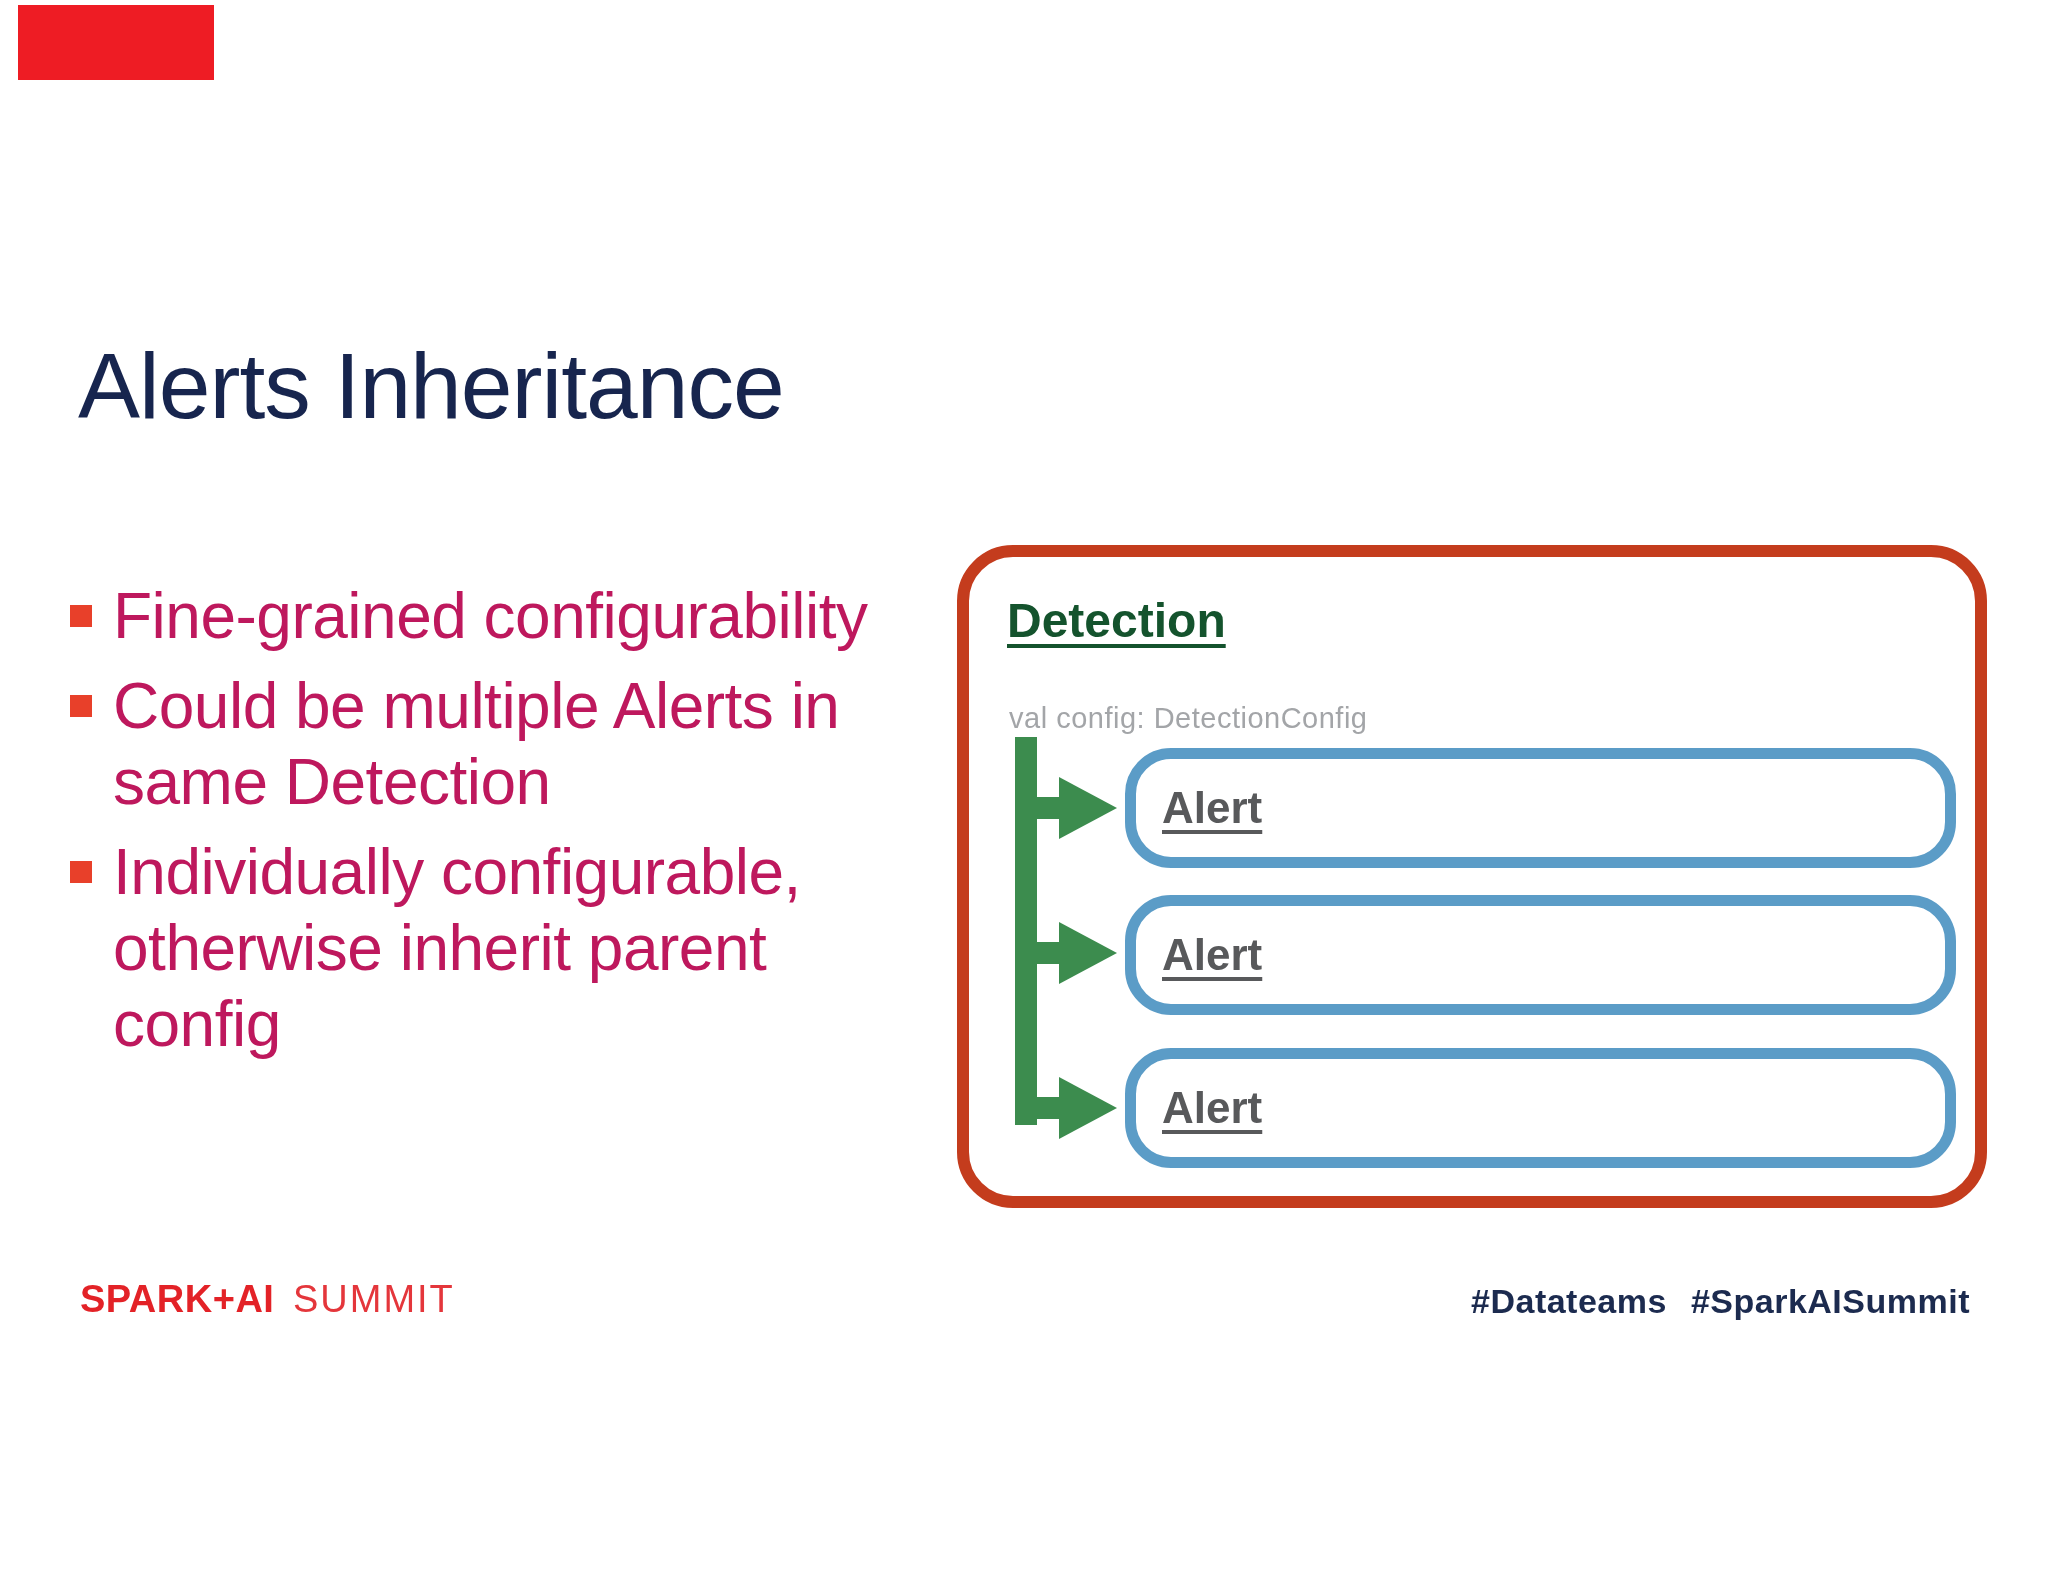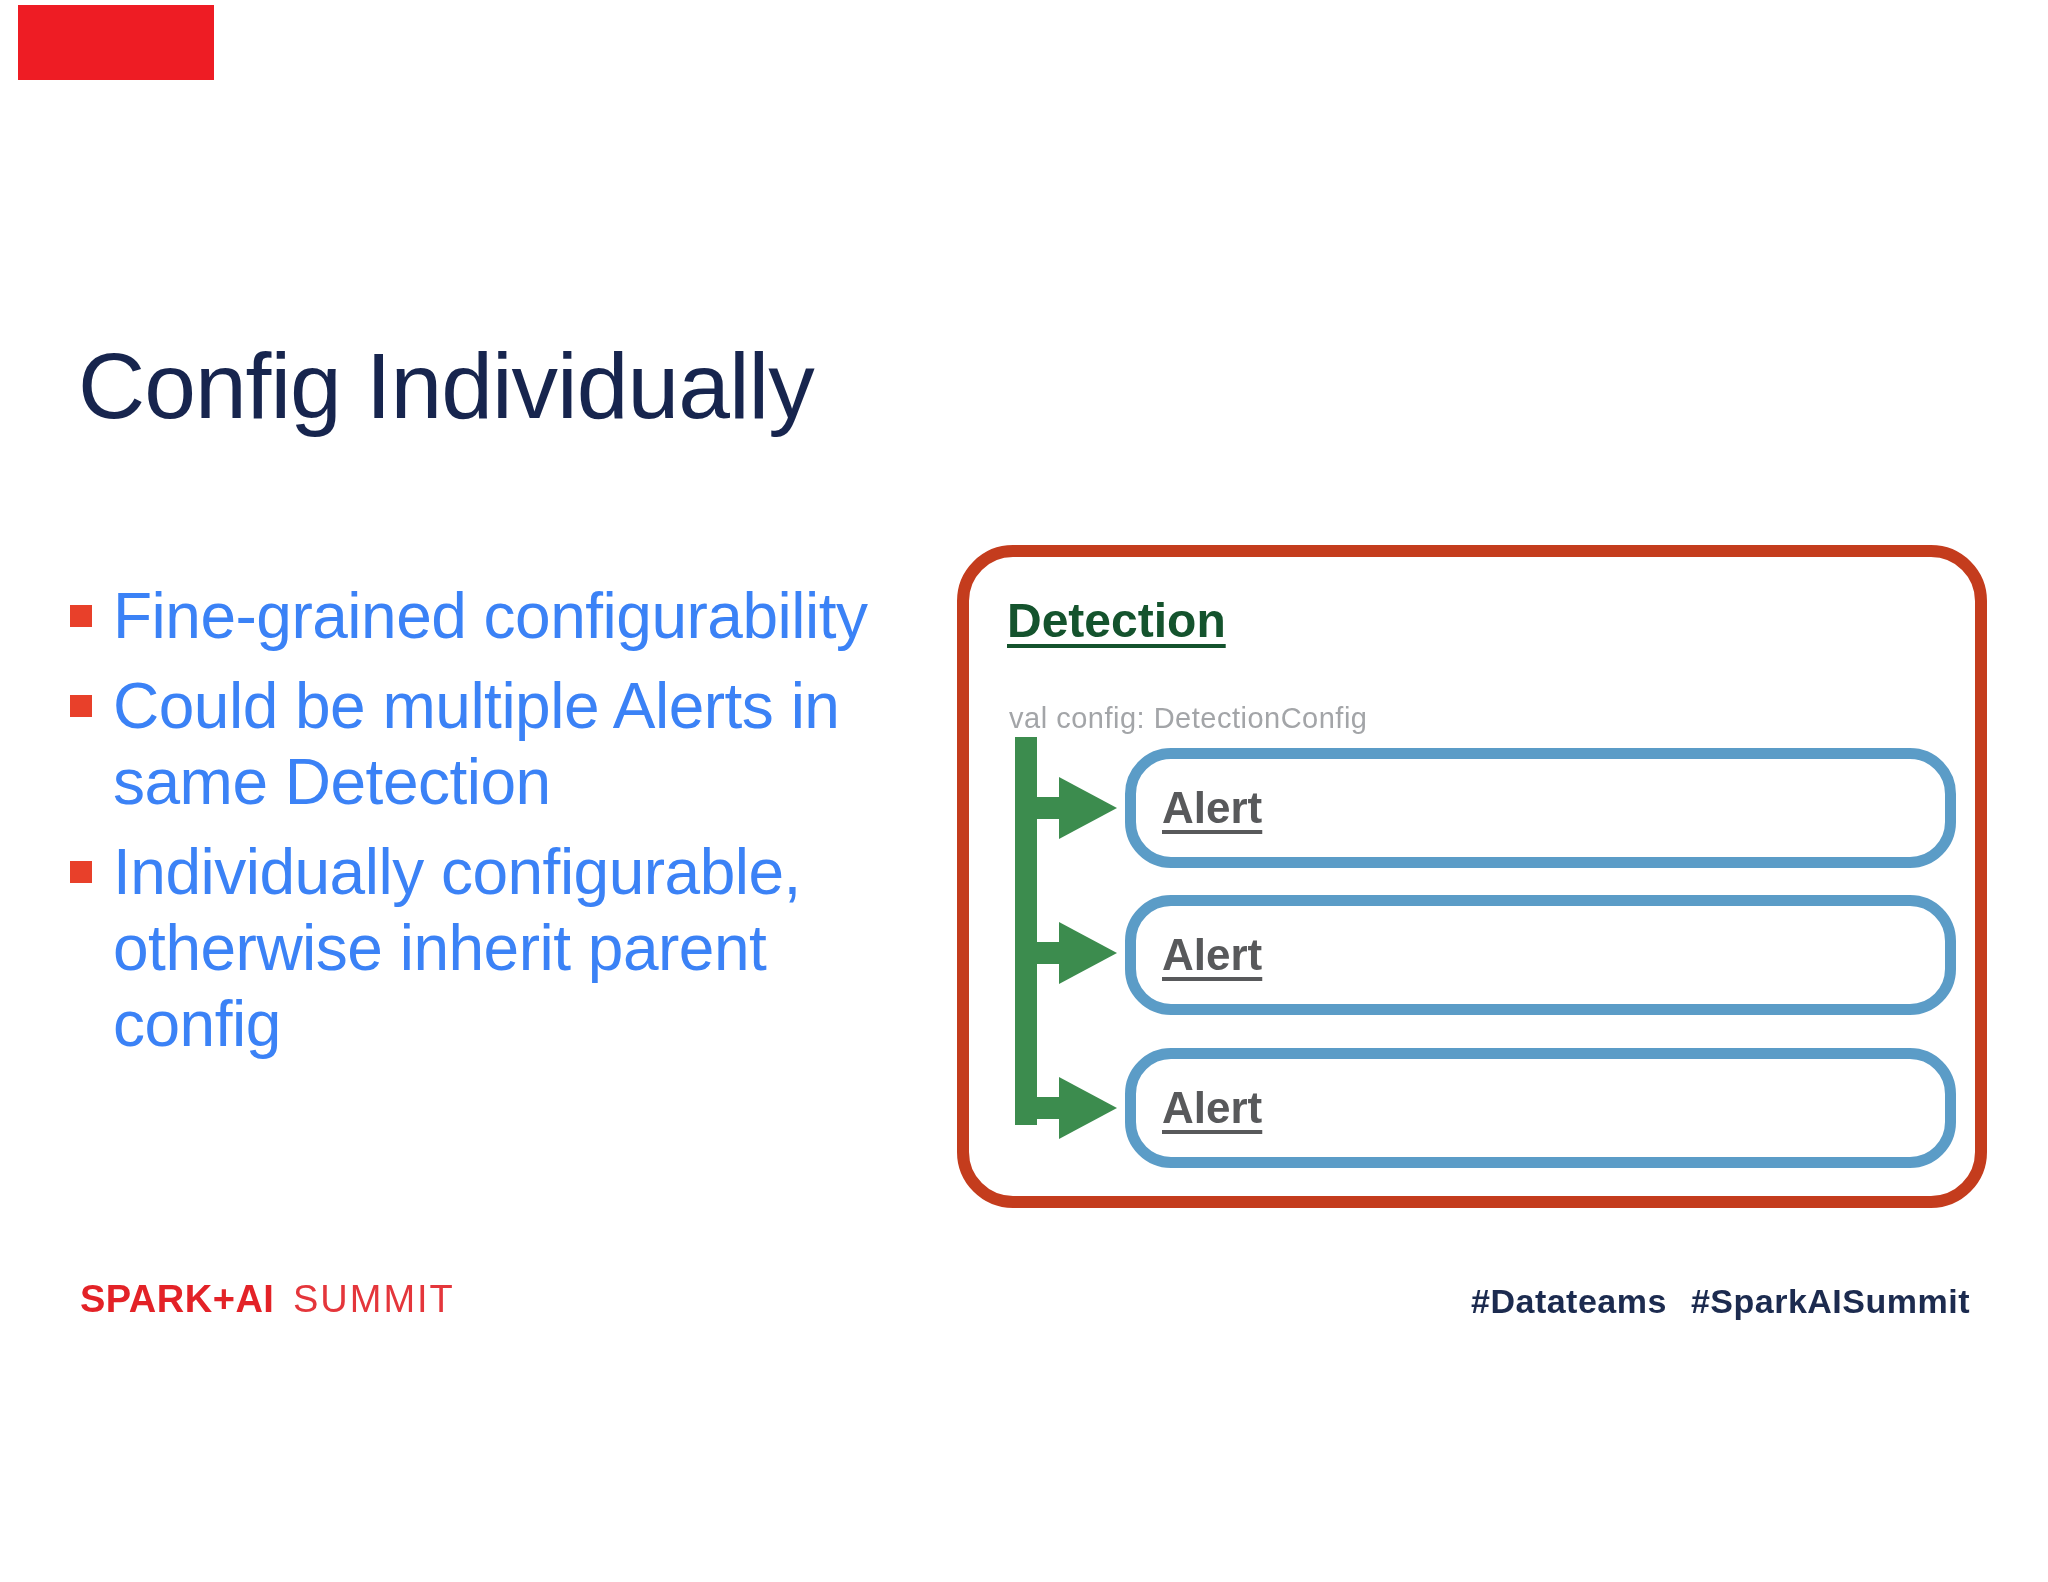--- a/index.html
+++ b/index.html
@@ -28,21 +28,21 @@
   }
   .bullets li{
     display:flex;align-items:flex-start;
     margin:0 0 14px 0;padding:0;
   }
   .bullet-sq{
     flex:none;width:22px;height:22px;margin-top:27px;margin-right:21px;
     background:#e8402a;
   }
   .bullet-text{
-    font-size:64px;line-height:76px;color:#3b82f6;letter-spacing:-0.5px;
+    font-size:64px;line-height:76px;color:#be185d;letter-spacing:-0.5px;
   }
   
   .diagram{
     position:absolute;left:957px;top:545px;width:1030px;height:663px;
     box-sizing:border-box;
     border:12px solid #c43c1d;border-radius:56px;
     background:#ffffff;
   }
   .det-label{
     position:absolute;left:38px;top:36px;
@@ -85,21 +85,21 @@
     white-space:nowrap;
   }
 </style>
 </head>
 <body>
 
 <div class="slide">
 
   <div class="corner-marker"></div>
 
-  <h1 class="title">Config Individually</h1>
+  <h1 class="title">Alerts Inheritance</h1>
 
   <ul class="bullets">
     <li>
       <span class="bullet-sq"></span>
       <span class="bullet-text">Fine-grained configurability</span>
     </li>
     <li>
       <span class="bullet-sq"></span>
       <span class="bullet-text">Could be multiple Alerts in same Detection</span>
     </li>

